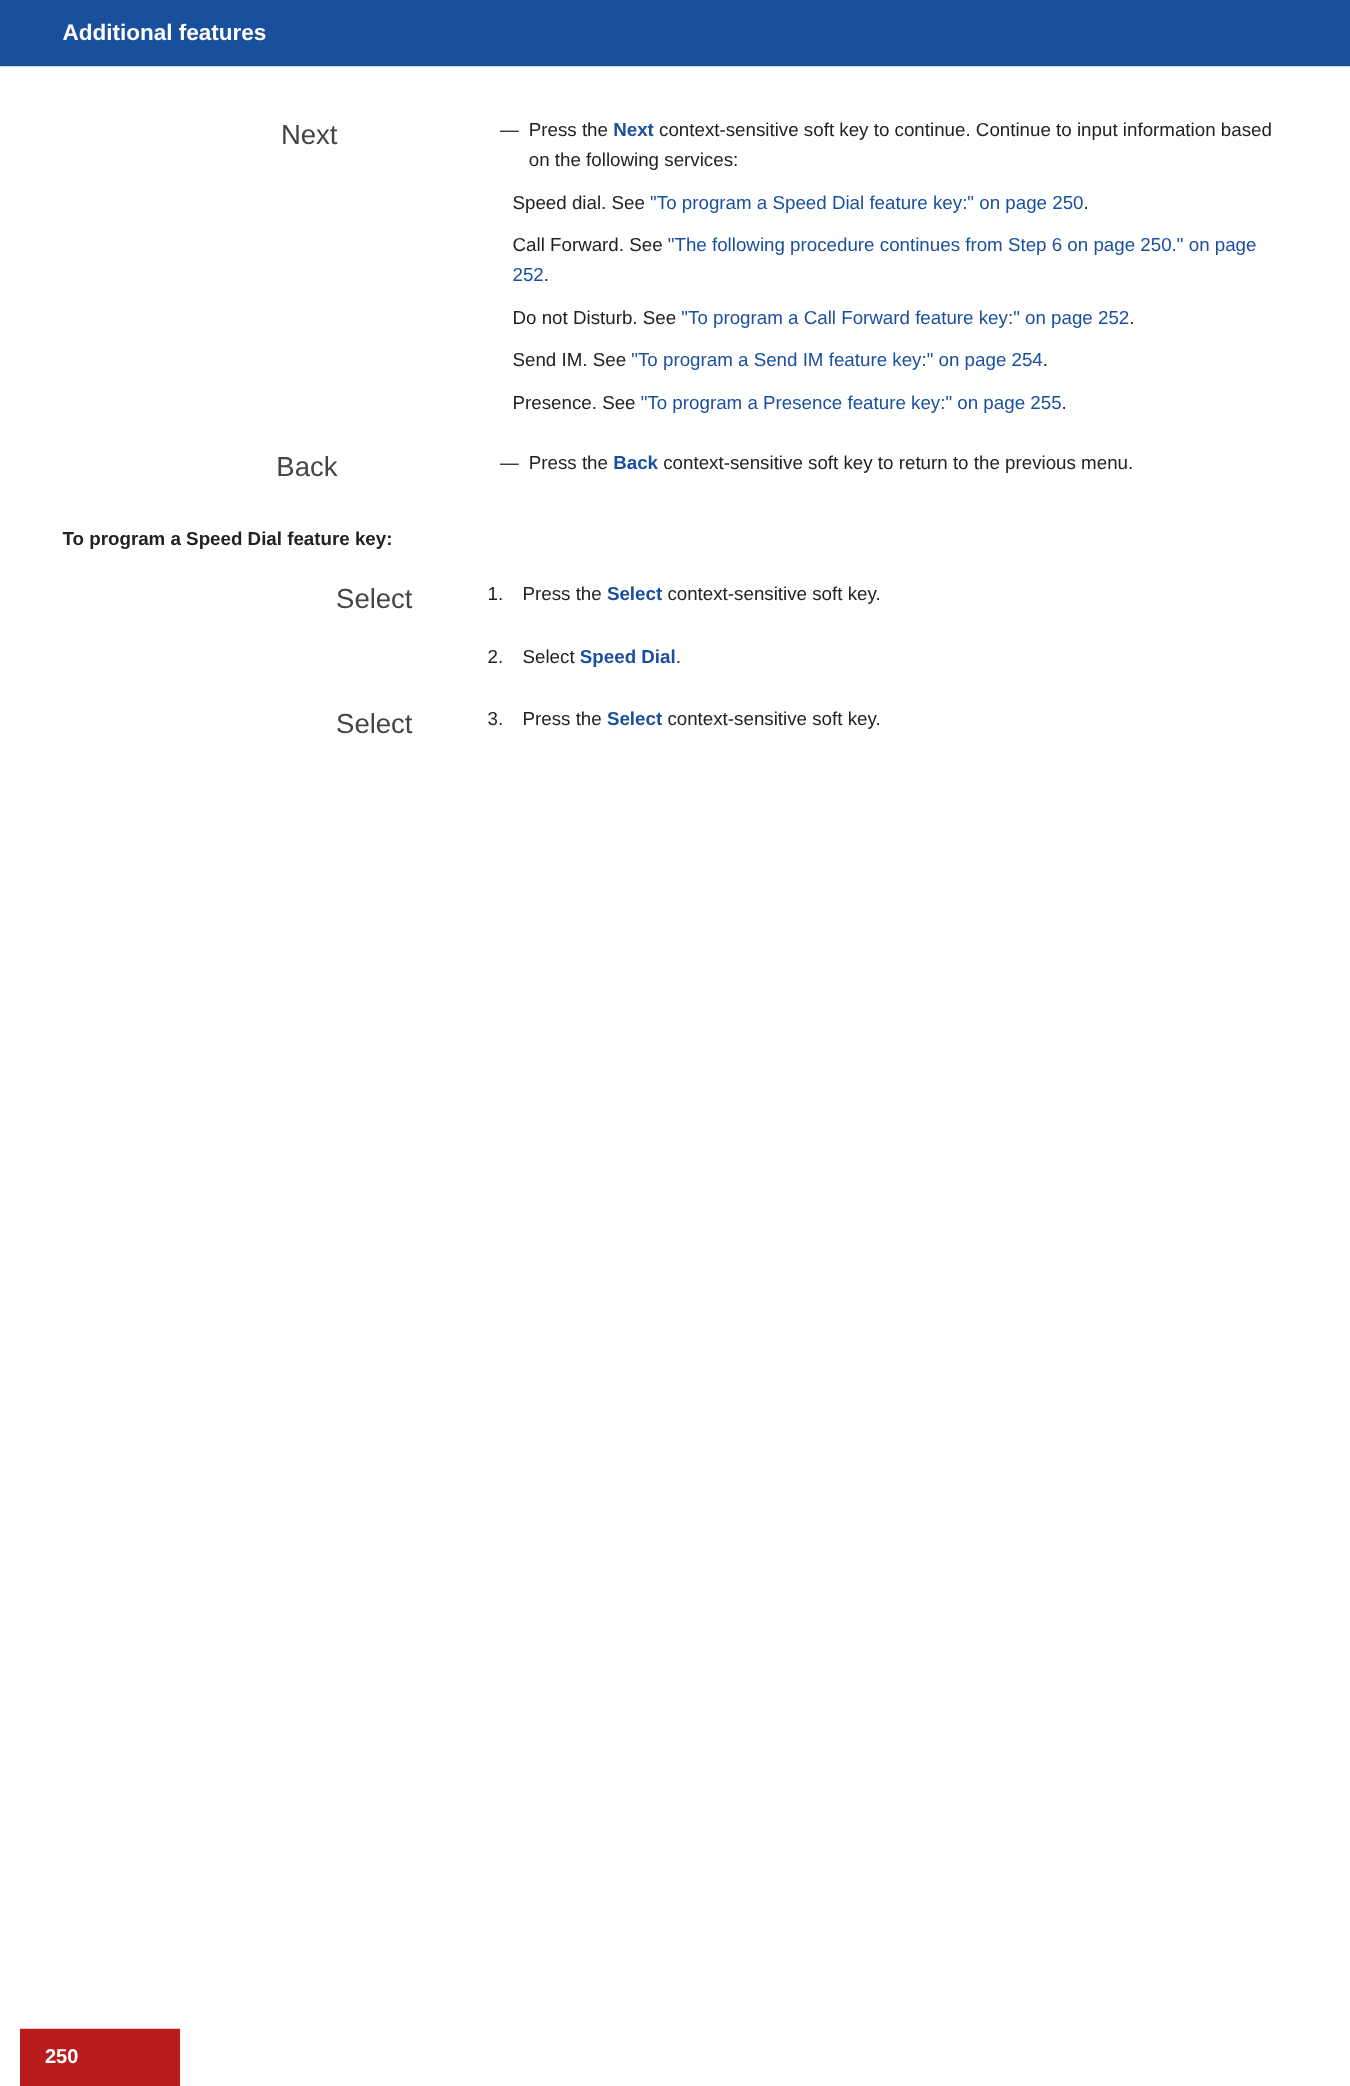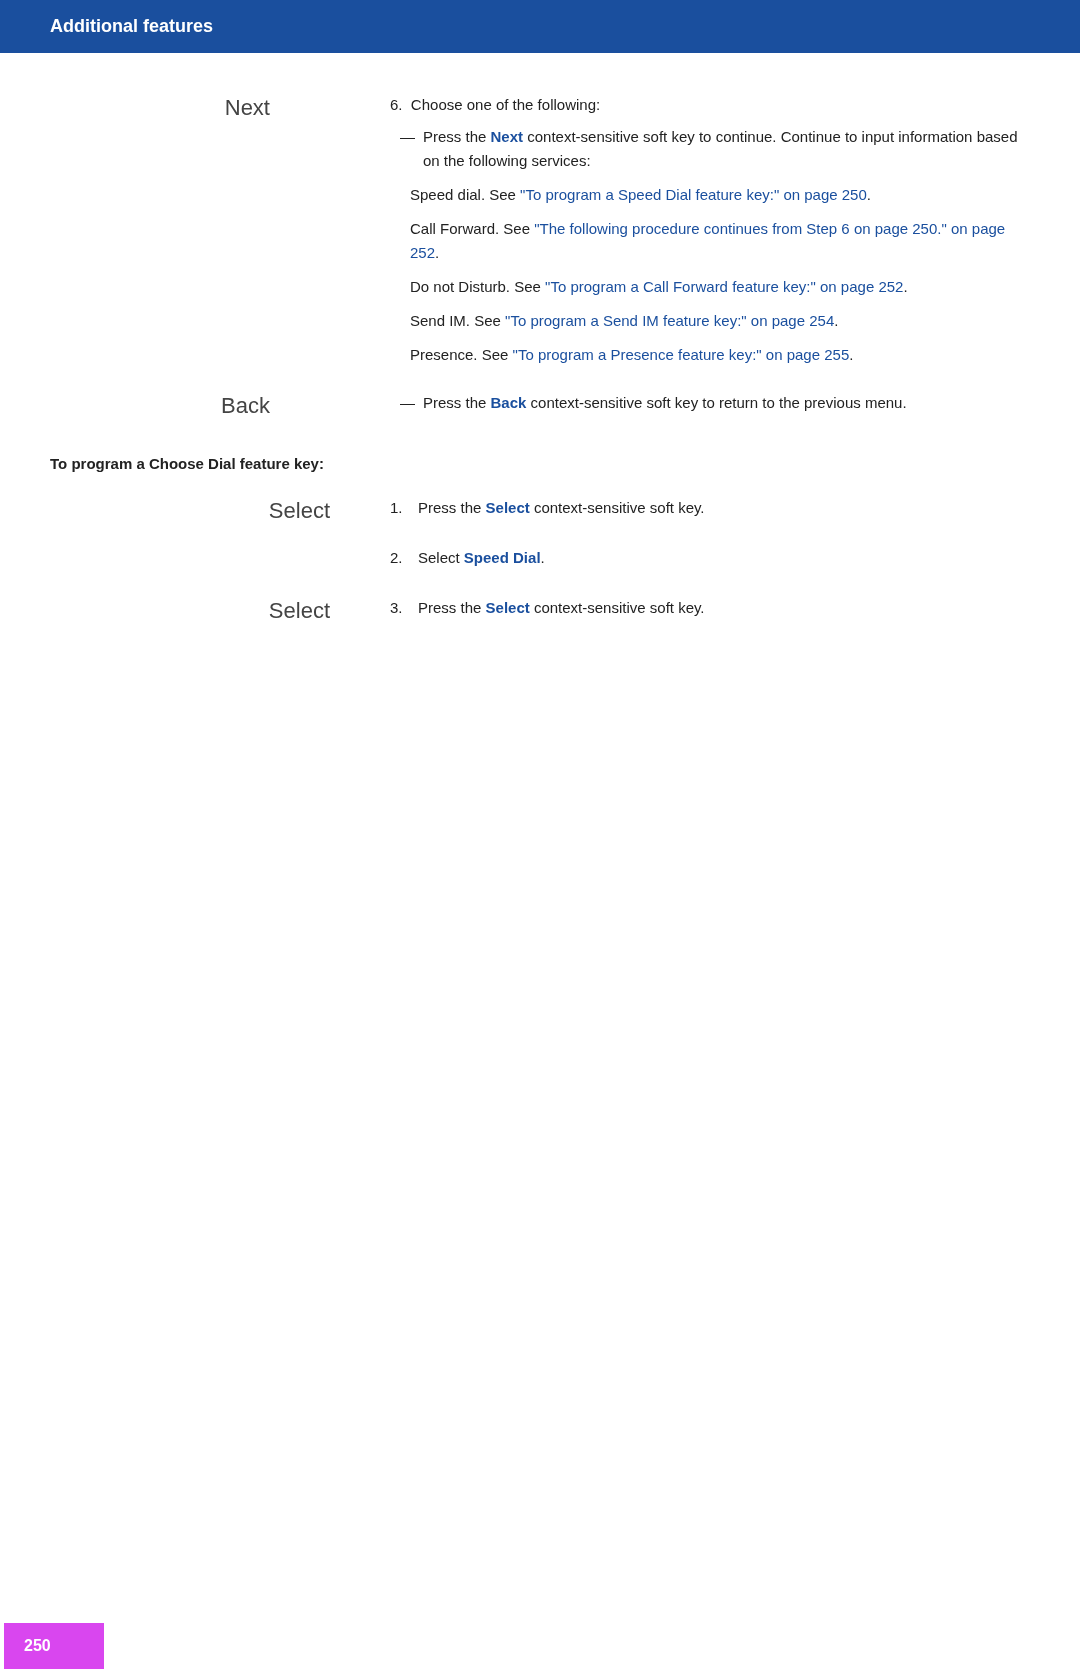--- a/index.html
+++ b/index.html
@@ -101,24 +101,24 @@
       padding-top: 2px;
     }
     .right-content {
       flex: 1;
       font-size: 15px;
       line-height: 1.6;
     }
     .footer {
       position: absolute;
       bottom: 0;
-      left: 4px;
-      background: #d946ef;
+      left: 16px;
+      background: #b91c1c;
       padding: 14px 20px;
-      width: 100px;
+      width: 128px;
     }
     .footer-num {
       color: #fff;
       font-weight: bold;
       font-size: 16px;
     }
     .numbered-item {
       display: flex;
       margin-bottom: 6px;
     }
@@ -134,23 +134,20 @@
   <span class="header-title">Additional features</span>
 </div>
 
 <div class="content">
 
   <div class="step-block">
     <div style="min-width:340px; text-align:right; padding-right:60px;">
       <div class="step-label">Next</div>
     </div>
     <div class="step-content">
-      <div class="num-label">
-        <span>6.</span>&nbsp;&nbsp;<span>Choose one of the following:</span>
-      </div>
 
       <div class="bullet-item">
         <span class="bullet-dash">—</span>
         <span>
           <span>Press the </span><a class="blue-link" href="#">Next</a><span> context-sensitive soft key to continue. Continue to input information based on the following services:</span>
         </span>
       </div>
 
       <div class="sub-item" style="padding-left:20px;">
         <span>Speed dial. See </span><a class="blue-link-plain" href="#">"To program a Speed Dial feature key:" on page 250</a><span>.</span>
@@ -182,21 +179,21 @@
       <div class="bullet-item">
         <span class="bullet-dash">—</span>
         <span>
           <span>Press the </span><a class="blue-link" href="#">Back</a><span> context-sensitive soft key to return to the previous menu.</span>
         </span>
       </div>
     </div>
   </div>
 
   <div class="divider-section">
-    <p class="section-heading">To program a Choose Dial feature key:</p>
+    <p class="section-heading">To program a Speed Dial feature key:</p>
   </div>
 
   <div class="two-col-row">
     <div class="left-label">
       <span>Select</span>
     </div>
     <div class="right-content">
       <div class="numbered-item">
         <span class="numbered-label">1.</span>
         <span>

